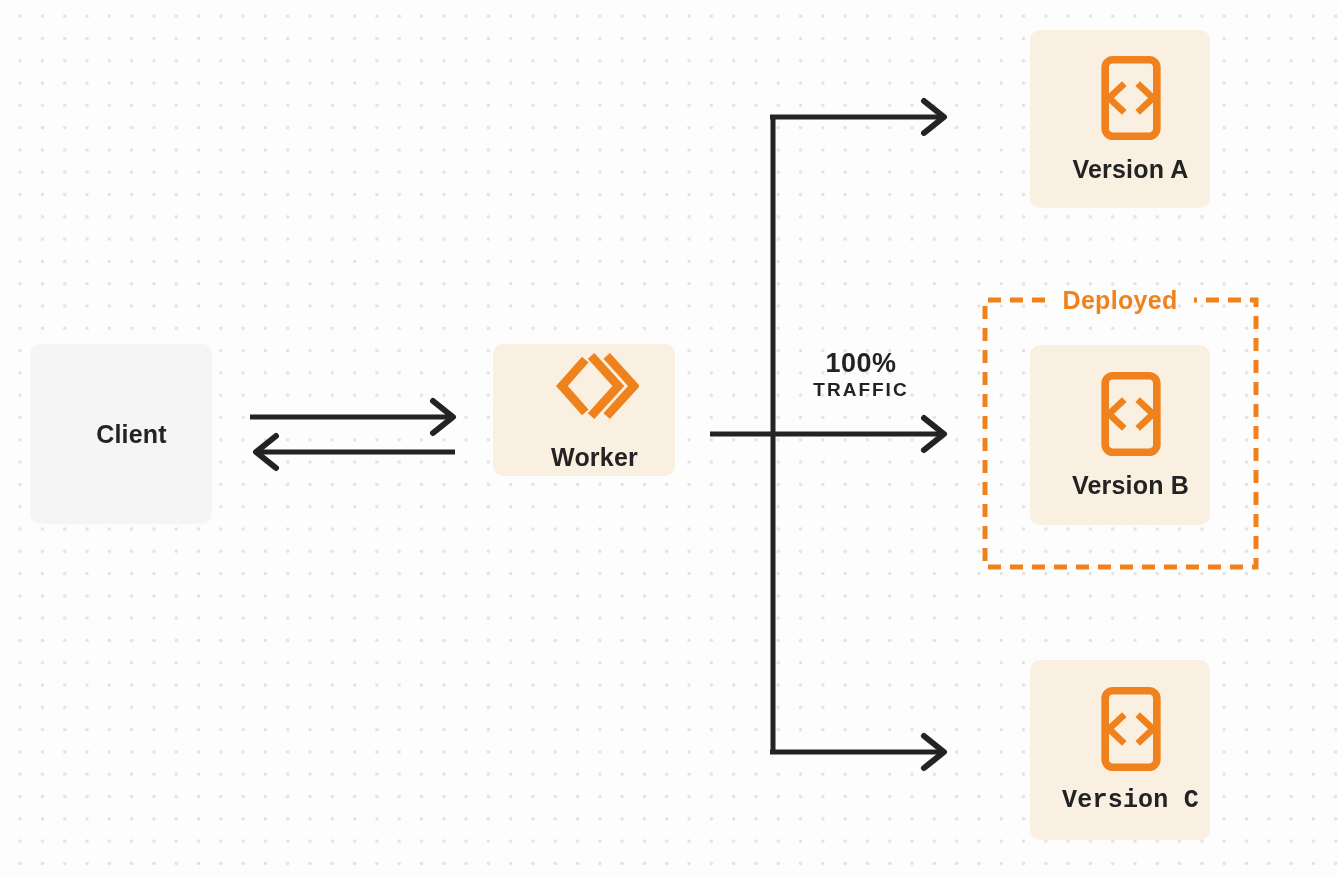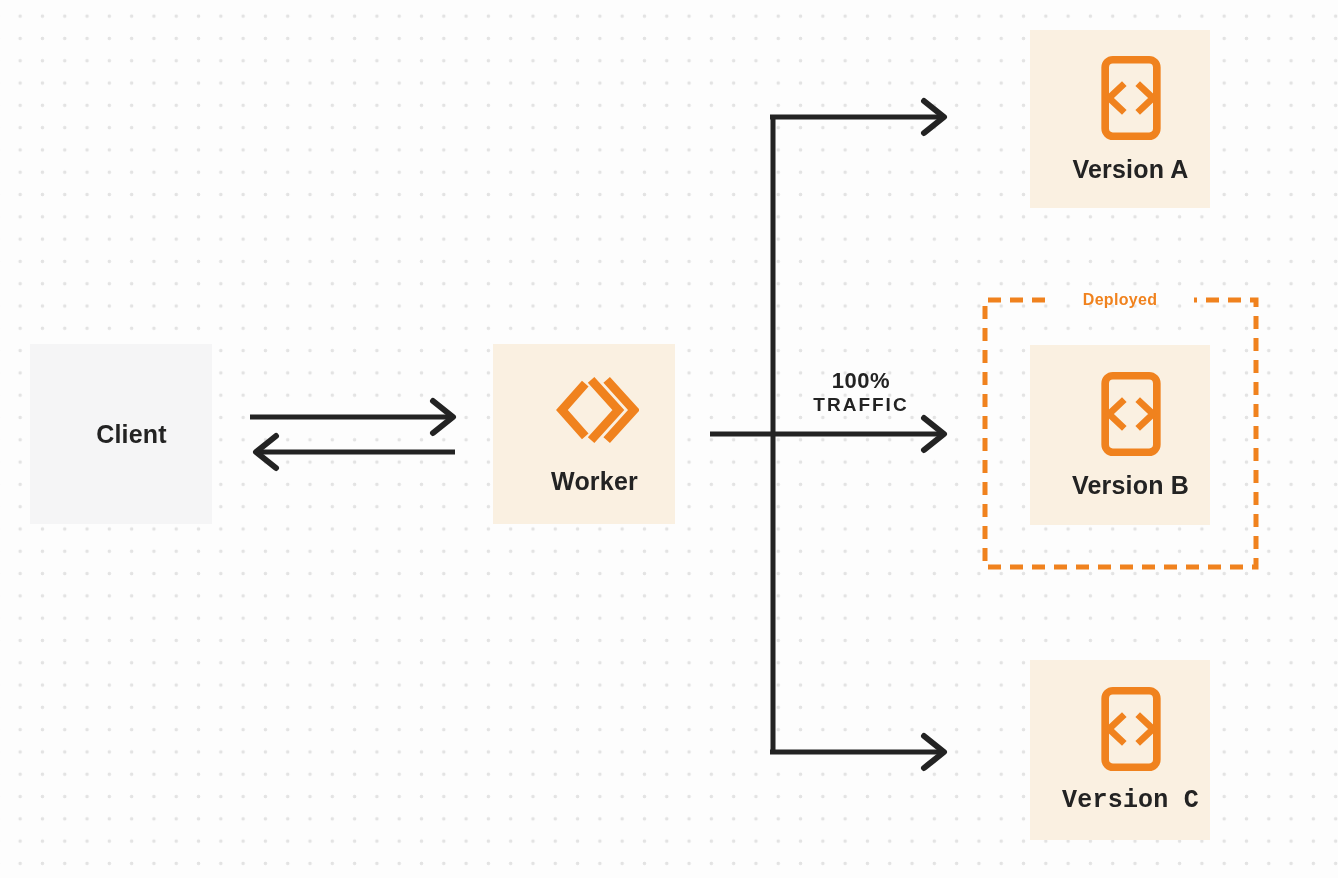--- a/index.html
+++ b/index.html
@@ -39,40 +39,40 @@
 
   .deployed-border {
     stroke: var(--orange);
     stroke-width: 5;
     fill: none;
     stroke-dasharray: 13 9;
   }
 
   .node {
     position: absolute;
-    border-radius: 0;
+    border-radius: 10px;
     display: flex;
     flex-direction: column;
     align-items: center;
     justify-content: center;
     padding-left: 21px;
   }
   .node-label {
     font-weight: 700;
     font-size: 25px;
     color: var(--dark);
     letter-spacing: 0.2px;
     white-space: nowrap;
   }
   .client-node {
     left: 30px; top: 344px; width: 182px; height: 180px;
     background: var(--client-gray);
   }
   .worker-node {
-    left: 493px; top: 344px; width: 182px; height: 180px;
+    left: 493px; top: 344px; width: 182px; height: 132px;
     background: var(--node-cream);
     gap: 20px;
   }
   .version-node {
     width: 180px; height: 180px;
     background: var(--node-cream);
     gap: 13px;
   }
   .version-a { left: 1030px; top: 30px;  height: 178px; }
   .version-b { left: 1030px; top: 345px; }
@@ -89,31 +89,31 @@
 
   .traffic-label {
     position: absolute;
     left: 781px;
     top: 348px;
     width: 160px;
     text-align: center;
     color: var(--dark);
     font-weight: 700;
   }
-  .traffic-line1 { font-size: 22px; letter-spacing: 0.5px; margin-top: 20px; }
+  .traffic-line1 { font-size: 27px; letter-spacing: 0.5px; }
   .traffic-line2 { font-size: 19px; letter-spacing: 2px; }
 
   .deployed-label {
     position: absolute;
     left: 1120px;
     top: 300px;
     transform: translate(-50%, -50%);
     color: var(--orange);
     font-weight: 700;
-    font-size: 16px;
+    font-size: 25px;
     letter-spacing: 0.3px;
     white-space: nowrap;
   }
 </style>
 </head>
 <body>
 
 <div class="canvas">
 
   <svg class="overlay" viewBox="0 0 1338 878" aria-hidden="true">

